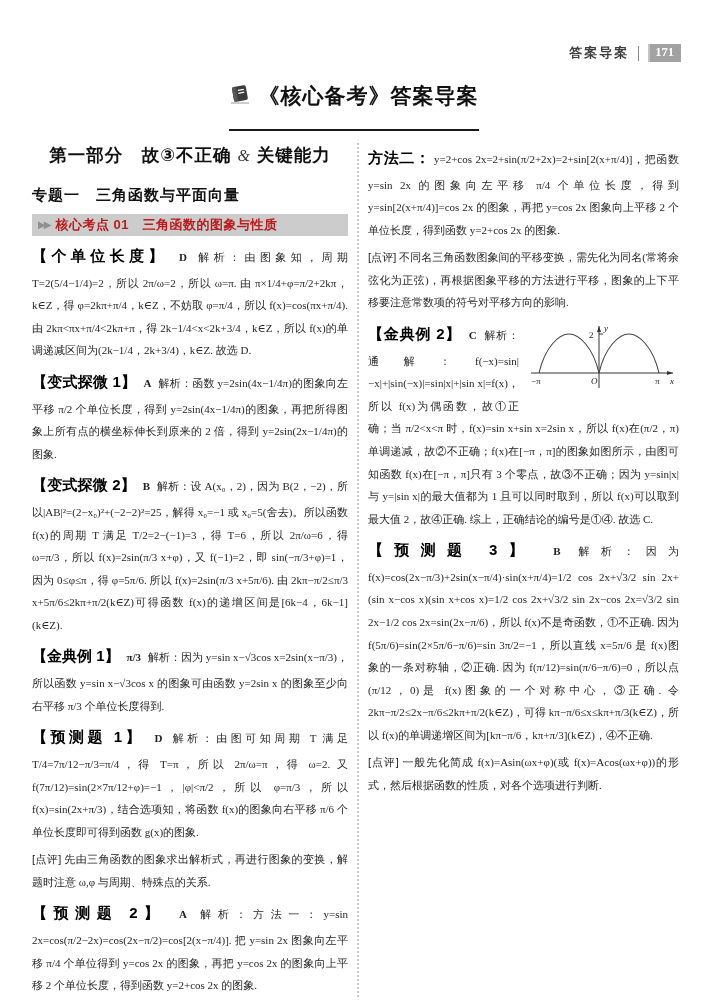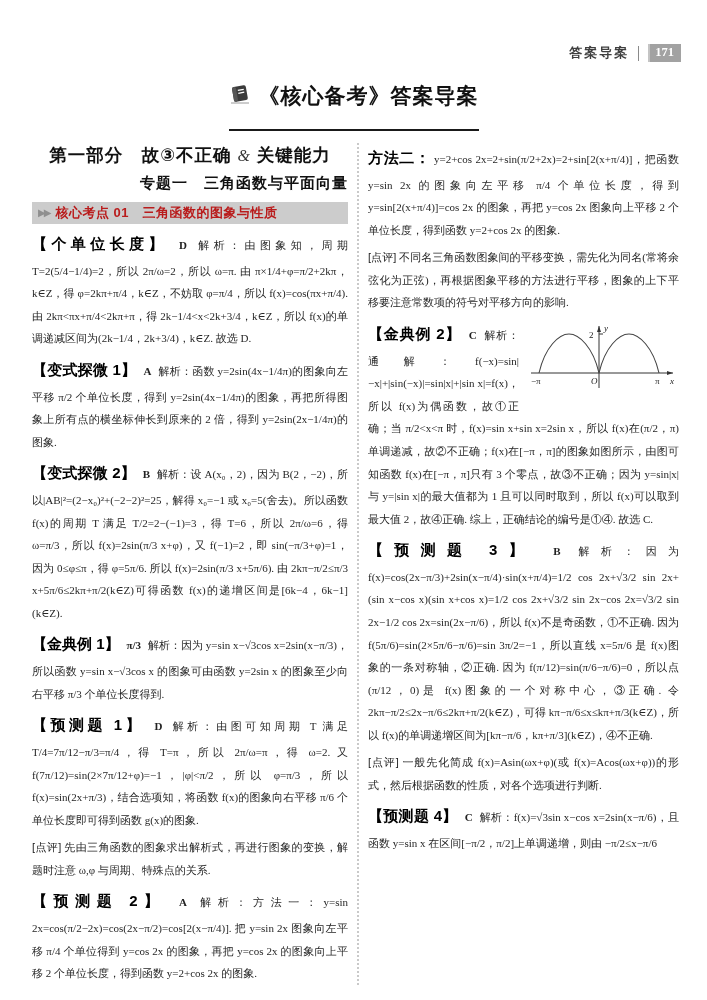--- a/index.html
+++ b/index.html
@@ -22,21 +22,21 @@
   
   .cols{display:flex;margin:12px 28px 0 32px;}
   .col-l{width:316px;}
   .col-r{width:311px;margin-left:9px;padding-left:9px;
          border-left:2px dotted #c9c9c9;}
   
   .part-title{text-align:center;font-size:17.5px;font-weight:bold;color:#111;
               font-family:"Liberation Sans","DejaVu Sans",sans-serif;letter-spacing:1px;}
   .part-title .amp{font-family:"Liberation Serif",serif;font-style:italic;font-weight:normal;
                    font-size:16px;color:#333;}
-  .topic-title{text-align:right;font-size:15px;font-weight:bold;color:#111;margin-top:7px;
+  .topic-title{text-align:left;font-size:15px;font-weight:bold;color:#111;margin-top:19px;
                font-family:"Liberation Sans","DejaVu Sans",sans-serif;letter-spacing:1px;}
   .banner{margin-top:9px;background:#cccccc;height:22px;display:flex;align-items:center;
           padding-left:6px;gap:6px;}
   .banner .chev{color:#8f8f8f;font-size:10px;letter-spacing:-2px;line-height:1;}
   .banner .banner-label{font-size:13px;font-weight:bold;color:#b91c1c;letter-spacing:.5px;
           font-family:"Liberation Sans","DejaVu Sans",sans-serif;}
   
   .blk{font-size:11px;line-height:2.05;text-align:justify;margin:5px 0 0 0;color:#222;}
   .tag{font-weight:bold;color:#000;font-family:"Liberation Sans","DejaVu Sans",sans-serif;font-size:15px;}
   .tag2{font-weight:normal;color:#222;font-family:"Liberation Sans","DejaVu Sans",sans-serif;font-size:11px;}
@@ -160,21 +160,16 @@
       </div>
       <p class="blk">
         <span class="tag">【预测题 3】</span>
         <span class="ans">B</span>
         <span class="txt">解析：因为 f(x)=cos(2x−π/3)+2sin(x−π/4)·sin(x+π/4)=1/2 cos 2x+√3/2 sin 2x+(sin x−cos x)(sin x+cos x)=1/2 cos 2x+√3/2 sin 2x−cos 2x=√3/2 sin 2x−1/2 cos 2x=sin(2x−π/6)，所以 f(x)不是奇函数，①不正确. 因为 f(5π/6)=sin(2×5π/6−π/6)=sin 3π/2=−1，所以直线 x=5π/6 是 f(x)图象的一条对称轴，②正确. 因为 f(π/12)=sin(π/6−π/6)=0，所以点(π/12，0)是 f(x)图象的一个对称中心，③正确. 令 2kπ−π/2≤2x−π/6≤2kπ+π/2(k∈Z)，可得 kπ−π/6≤x≤kπ+π/3(k∈Z)，所以 f(x)的单调递增区间为[kπ−π/6，kπ+π/3](k∈Z)，④不正确.</span>
       </p>
       <p class="blk">
         <span class="tag2">[点评]</span>
         <span class="txt">一般先化简成 f(x)=Asin(ωx+φ)(或 f(x)=Acos(ωx+φ))的形式，然后根据函数的性质，对各个选项进行判断.</span>
       </p>
-      <p class="blk">
-        <span class="tag">【预测题 4】</span>
-        <span class="ans">C</span>
-        <span class="txt">解析：f(x)=√3sin x−cos x=2sin(x−π/6)，且函数 y=sin x 在区间[−π/2，π/2]上单调递增，则由 −π/2≤x−π/6</span>
-      </p>
     </div>
 
   </div>
 </div>
 
 </body></html>

